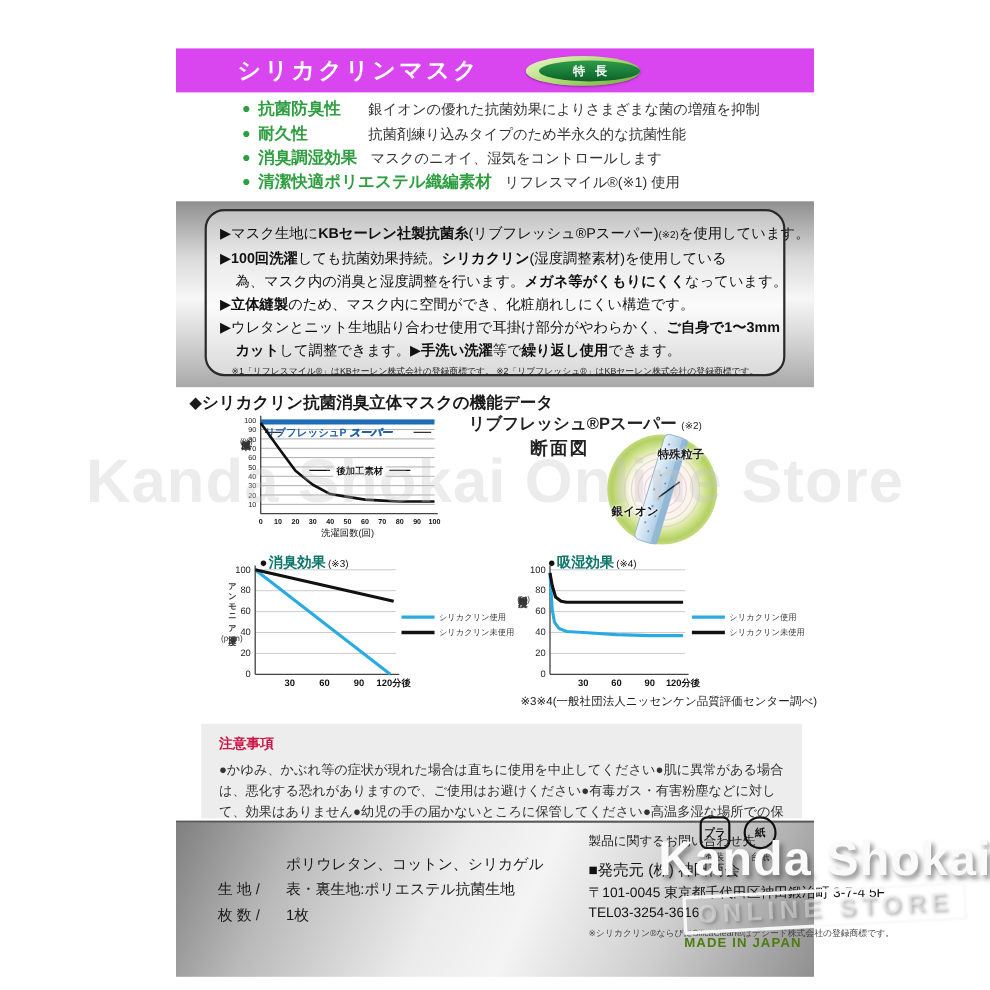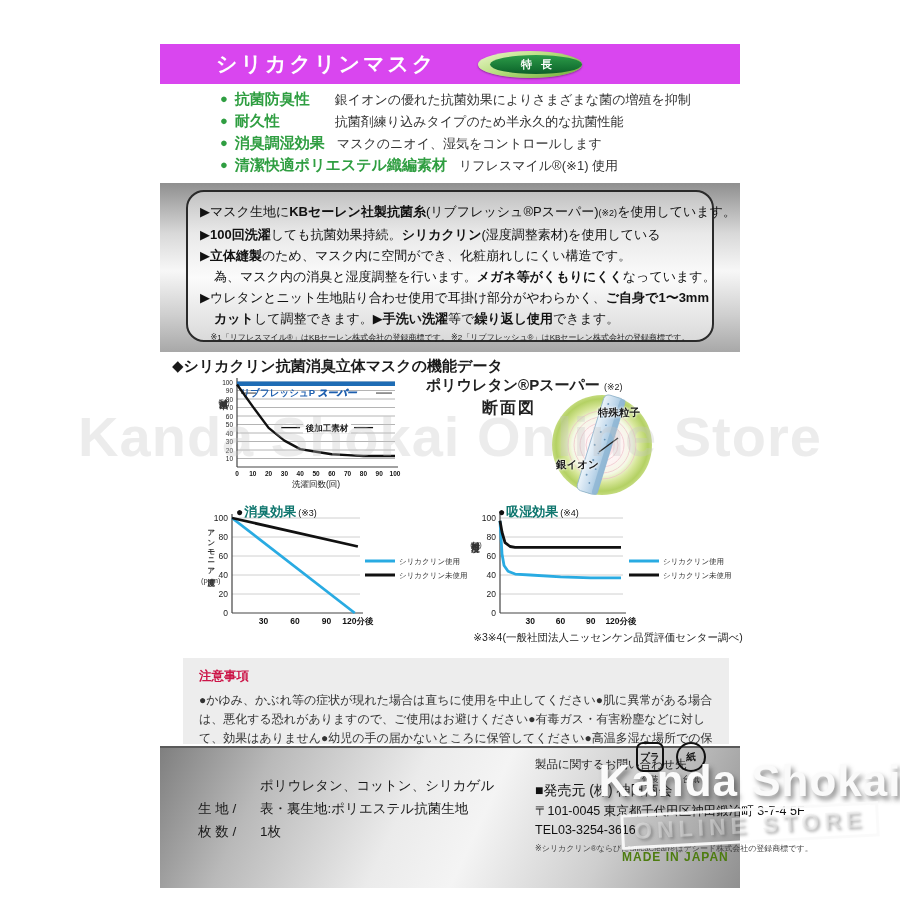--- a/index.html
+++ b/index.html
@@ -127,22 +127,22 @@
       <span class="f-bullet">●</span>
       <span class="f-label">清潔快適ポリエステル織編素材</span>
       <span class="f-desc">リフレスマイル®(※1) 使用</span>
     </div>
   </div>
 
 <div class="abs metal-band"></div>
 <div class="abs info-box" id="info-box">
     <div class="ib-line"><span>▶マスク生地に</span><span class="bold">KBセーレン社製抗菌糸</span><span>(リブフレッシュ®Pスーパー)</span><span class=" sm">(※2)</span><span>を使用しています。</span></div>
     <div class="ib-line"><span>▶</span><span class="bold">100回洗濯</span><span>しても抗菌効果持続。</span><span class="bold">シリカクリン</span><span>(湿度調整素材)を使用している</span></div>
+    <div class="ib-line ib-indent"><span>為、マスク内の消臭と湿度調整を行います。</span><span class="bold">メガネ等がくもりにくく</span><span>なっています。</span></div>
     <div class="ib-line"><span>▶</span><span class="bold">立体縫製</span><span>のため、マスク内に空間ができ、化粧崩れしにくい構造です。</span></div>
-    <div class="ib-line ib-indent"><span>為、マスク内の消臭と湿度調整を行います。</span><span class="bold">メガネ等がくもりにくく</span><span>なっています。</span></div>
     <div class="ib-line"><span>▶ウレタンとニット生地貼り合わせ使用で耳掛け部分がやわらかく、</span><span class="bold">ご自身で1〜3mm</span></div>
     <div class="ib-line ib-indent"><span class="bold">カット</span><span>して調整できます。▶</span><span class="bold">手洗い洗濯</span><span>等で</span><span class="bold">繰り返し使用</span><span>できます。</span></div>
     <div class="ib-footnote">※1「リフレスマイル®」はKBセーレン株式会社の登録商標です。 ※2「リブフレッシュ®」はKBセーレン株式会社の登録商標です。</div>
   </div>
 
 <div class="abs section-title">◆シリカクリン抗菌消臭立体マスクの機能データ</div>
 
 <svg id="chart1" class="abs chart-svg" style="left:193px;top:368px;" width="250" height="124">
     <line x1="44" y1="90.5" x2="202" y2="90.5" stroke="#ababab" stroke-width="0.9"></line>
     <text x="40" y="93" text-anchor="end" font-size="6.5" fill="#222">10</text>
@@ -188,21 +188,21 @@
     <text x="134.06" y="62.6" text-anchor="middle" font-size="8.5" font-weight="bold" fill="#111">後加工素材</text>
     <polyline points="44,15.700000000000003 202,15.700000000000003" fill="none" stroke="#1e6cb5" stroke-width="4.5" stroke-linejoin="round" stroke-linecap="butt"></polyline>
     <polyline points="44,16.549999999999997 59.8,38.650000000000006 75.6,59.9 91.4,72.65 107.2,81.15 123,83.7 138.8,86.25 154.6,87.1 170.4,87.95 186.20000000000002,87.95 202,87.95" fill="none" stroke="#111111" stroke-width="2.4" stroke-linejoin="round" stroke-linecap="butt"></polyline>
   </svg>
 <div class="abs ylab" style="left:218px;top:392px;">
   <span class="vlabel">減菌率</span>
   <span class="unit">(%)</span>
 </div>
 
 <div class="abs diag-title">
-  <span>ポリウレタン®Pスーパー</span>
+  <span>リブフレッシュ®Pスーパー</span>
   <span class="sm">(※2)</span>
 </div>
 <div class="abs diag-sub">断面図</div>
 <svg class="abs" style="left:548px;top:392px;z-index:2;" width="110" height="108">
   <defs>
     <radialGradient id="ringG" cx="50%" cy="50%" r="50%">
       <stop offset="0%" stop-color="#ffffff"></stop>
       <stop offset="40%" stop-color="#fdf3f3"></stop>
       <stop offset="60%" stop-color="#f4f8e4"></stop>
       <stop offset="76%" stop-color="#d6e698"></stop>

